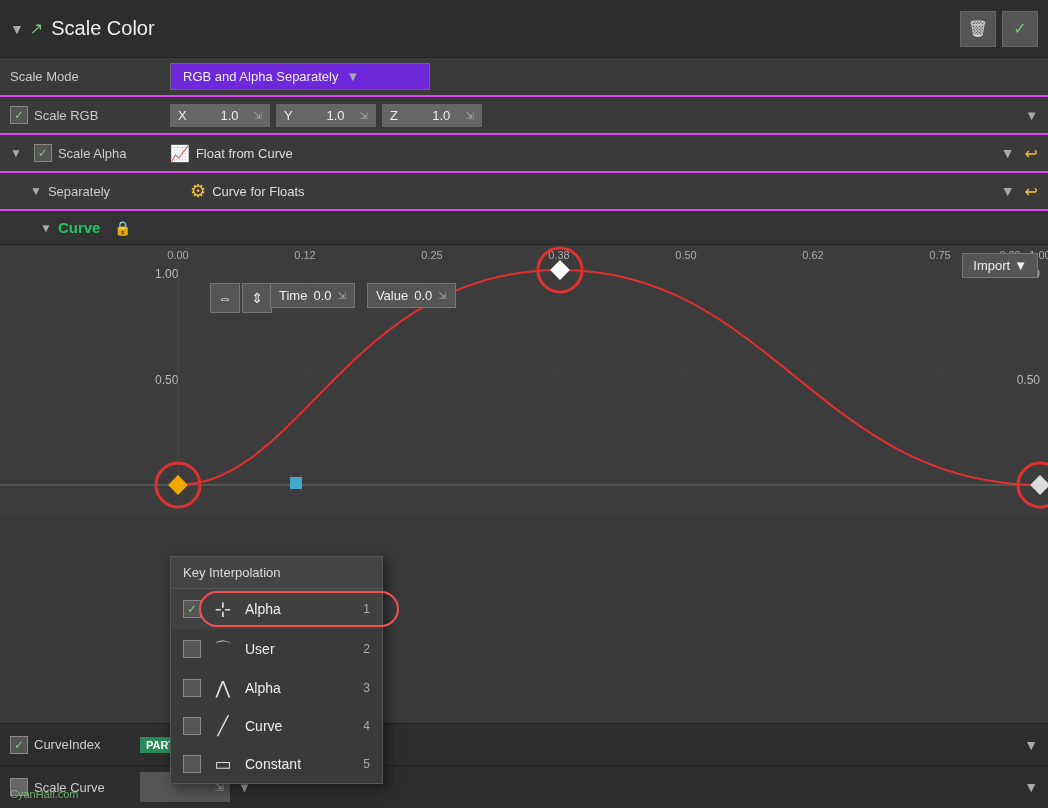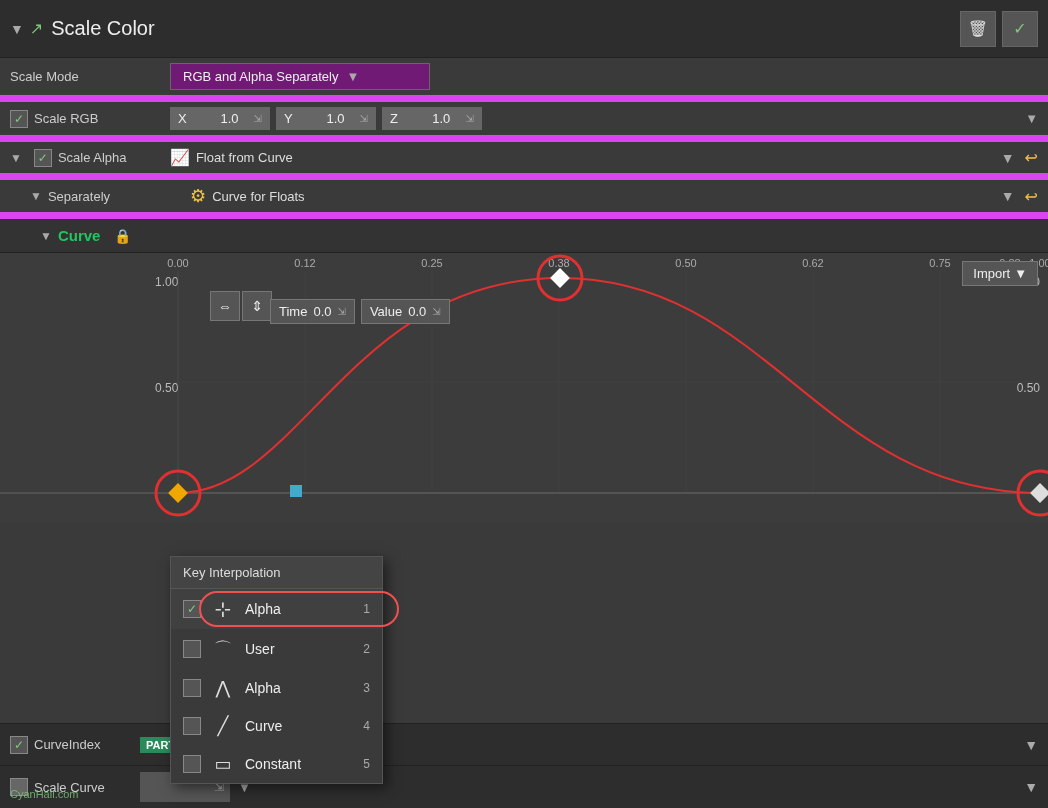--- a/index.html
+++ b/index.html
@@ -64,37 +64,37 @@
       font-size: 16px;
       color: #7fc97f;
     }
 
     
     .row {
       display: flex;
       align-items: center;
       padding: 5px 10px;
       min-height: 38px;
-      border-bottom: 7px solid #d946ef;
+      border-bottom: 2px solid #d946ef;
     }
     .row-label {
       width: 160px;
       color: #ccc;
       font-size: 13px;
     }
     .row-content {
       flex: 1;
       display: flex;
       align-items: center;
       gap: 6px;
     }
 
     
     .dropdown-btn {
-      background: #701a75;
+      background: #6d28d9;
       border: 1px solid #666;
       color: #eee;
       padding: 5px 12px;
       cursor: pointer;
       display: flex;
       align-items: center;
       gap: 8px;
       font-size: 13px;
       min-width: 260px;
     }
@@ -430,21 +430,21 @@
         <span>Import</span>
         <span>▼</span>
       </div>
     </div>
 
     <div style="position:absolute; top:38px; left:210px; display:flex; gap:2px; z-index:10;">
       <div class="axis-btn">⇔</div>
       <div class="axis-btn">⇕</div>
     </div>
 
-    <div style="position:absolute; top:38px; left:270px; display:flex; gap:6px; z-index:10;margin-top:8px;">
+    <div style="position:absolute; top:38px; left:270px; display:flex; gap:12px; z-index:10;">
       <div class="time-val-btn">
         <span>Time</span>
         <span>0.0</span>
         <span class="expand">⇲</span>
       </div>
       <div class="time-val-btn">
         <span>Value</span>
         <span>0.0</span>
         <span class="expand">⇲</span>
       </div>

